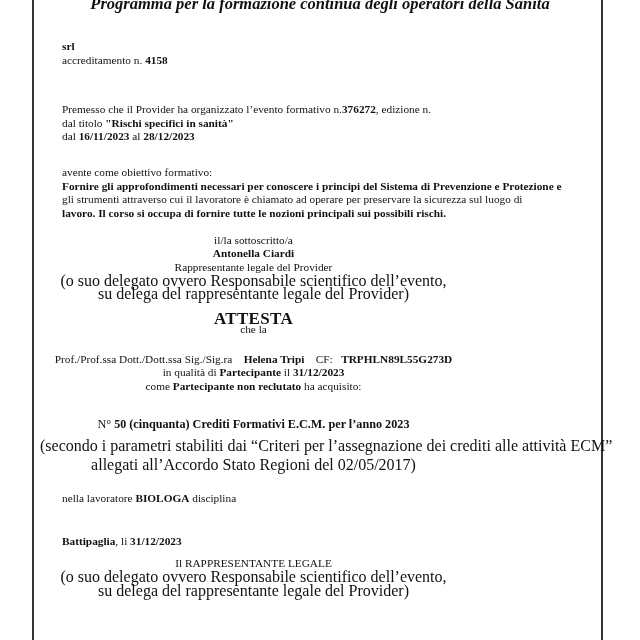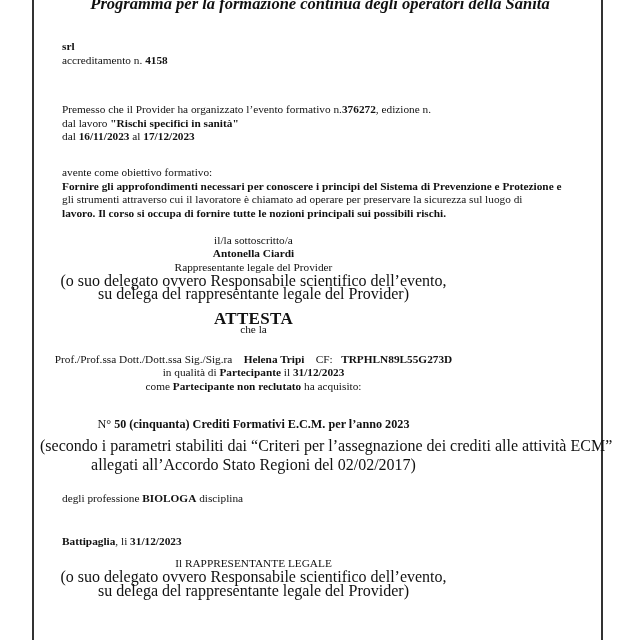--- a/index.html
+++ b/index.html
@@ -28,22 +28,22 @@
 
 <div class="abs heading">Programma per la formazione continua degli operatori della Sanità</div>
 
 <div class="abs p" style="top:40px;">
   <div><b>srl</b></div>
   <div><span>accreditamento n. </span><b>4158</b></div>
 </div>
 
 <div class="abs p" style="top:103px;">
   <div><span>Premesso che il Provider ha organizzato l’evento formativo n.</span><b>376272</b><span>,   edizione   n.</span></div>
-  <div><span>dal lavoro </span><b>"Rischi specifici in sanità"</b></div>
-  <div><span>dal </span><b>16/11/2023</b><span> al </span><b>17/12/2023</b></div>
+  <div><span>dal titolo </span><b>"Rischi specifici in sanità"</b></div>
+  <div><span>dal </span><b>16/11/2023</b><span> al </span><b>28/12/2023</b></div>
 </div>
 
 <div class="abs p" style="top:166px;">
   <div>avente come obiettivo formativo:</div>
   <div style="font-weight:bold;">Fornire gli approfondimenti necessari per conoscere i principi del Sistema di Prevenzione e Protezione e</div>
   <div style="font-weight:normal;">gli strumenti attraverso cui il lavoratore è chiamato ad operare per preservare la sicurezza sul luogo di</div>
   <div style="font-weight:bold;">lavoro. Il corso si occupa di fornire tutte le nozioni principali sui possibili rischi.</div>
 </div>
 
 <div class="abs center" style="top:234px;">
@@ -62,24 +62,24 @@
 <div class="abs center" style="top:353px;">
   <div><span>Prof./Prof.ssa Dott./Dott.ssa Sig./Sig.ra</span>&nbsp;&nbsp;&nbsp;&nbsp;<b>Helena Tripi</b>&nbsp;&nbsp;&nbsp;&nbsp;<span>CF:</span>&nbsp;&nbsp;&nbsp;<b>TRPHLN89L55G273D</b></div>
   <div><span>in qualità di </span><b>Partecipante</b><span> il </span><b>31/12/2023</b></div>
   <div><span>come </span><b>Partecipante non reclutato</b><span> ha acquisito:</span></div>
 </div>
 
 <div class="abs center credits" style="top:418px;">
   <span>N° </span><b class="big">50</b><b> (cinquanta) Crediti Formativi E.C.M. per l’anno 2023</b>
 </div>
 <div class="abs center small" style="top:439px;margin-left:40px;">(secondo i parametri stabiliti dai “Criteri per l’assegnazione dei crediti alle attività ECM”</div>
-<div class="abs center small" style="top:458px;">allegati all’Accordo Stato Regioni del 02/02/2017)</div>
+<div class="abs center small" style="top:458px;">allegati all’Accordo Stato Regioni del 02/05/2017)</div>
 
 <div class="abs p" style="top:492px;">
-  <span>degli professione </span><b>BIOLOGA</b><span> disciplina</span>
+  <span>nella lavoratore </span><b>BIOLOGA</b><span> disciplina</span>
 </div>
 
 <div class="abs p" style="top:535px;">
   <b>Battipaglia</b><span>, li </span><b>31/12/2023</b>
 </div>
 
 <div class="abs center" style="top:557px;">
   <div>Il RAPPRESENTANTE LEGALE</div>
   <div class="small">(o suo delegato ovvero Responsabile scientifico dell’evento,</div>
   <div class="small">su delega del rappresentante legale del Provider)</div>

